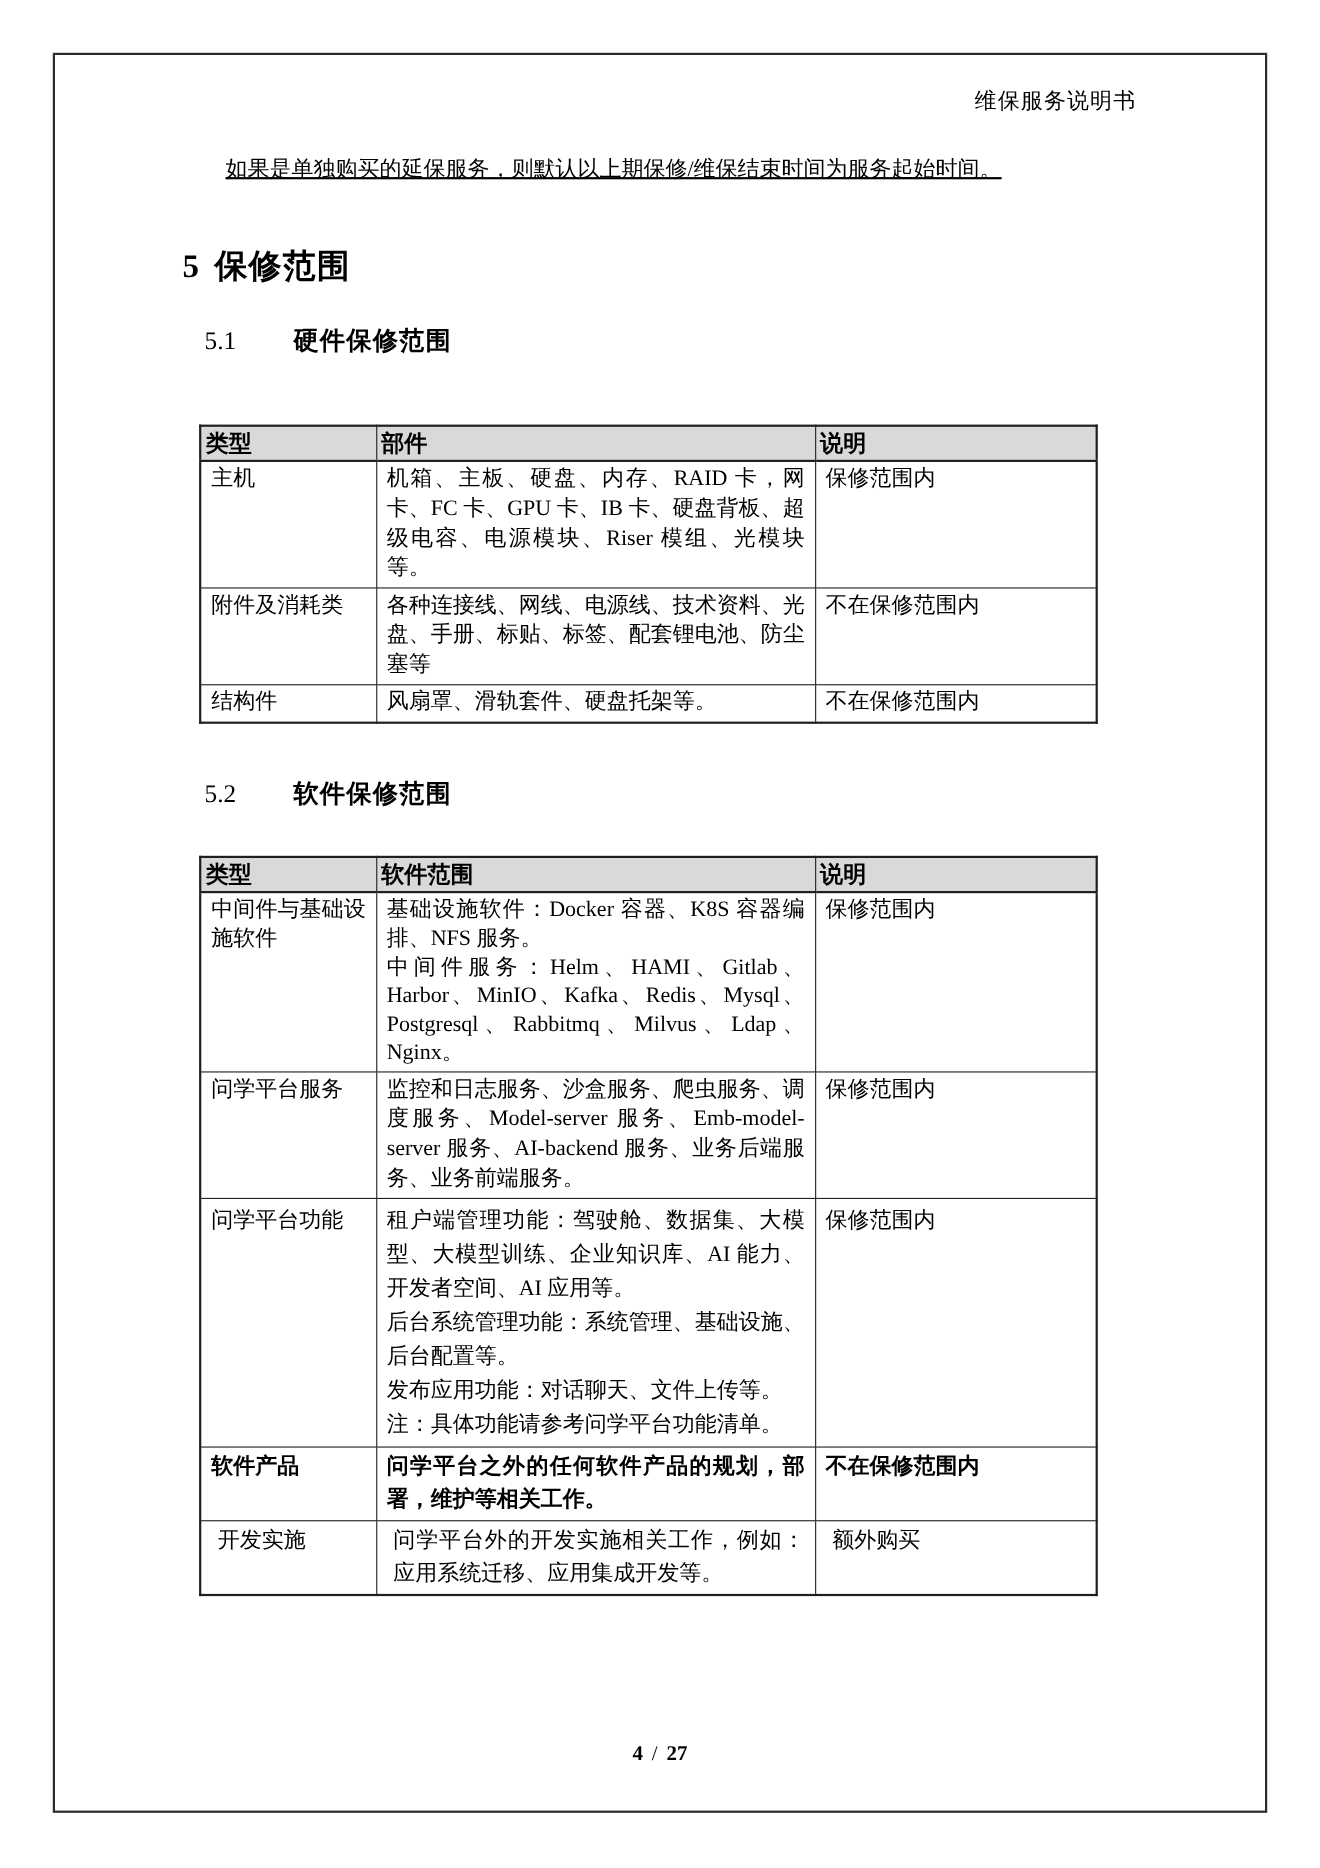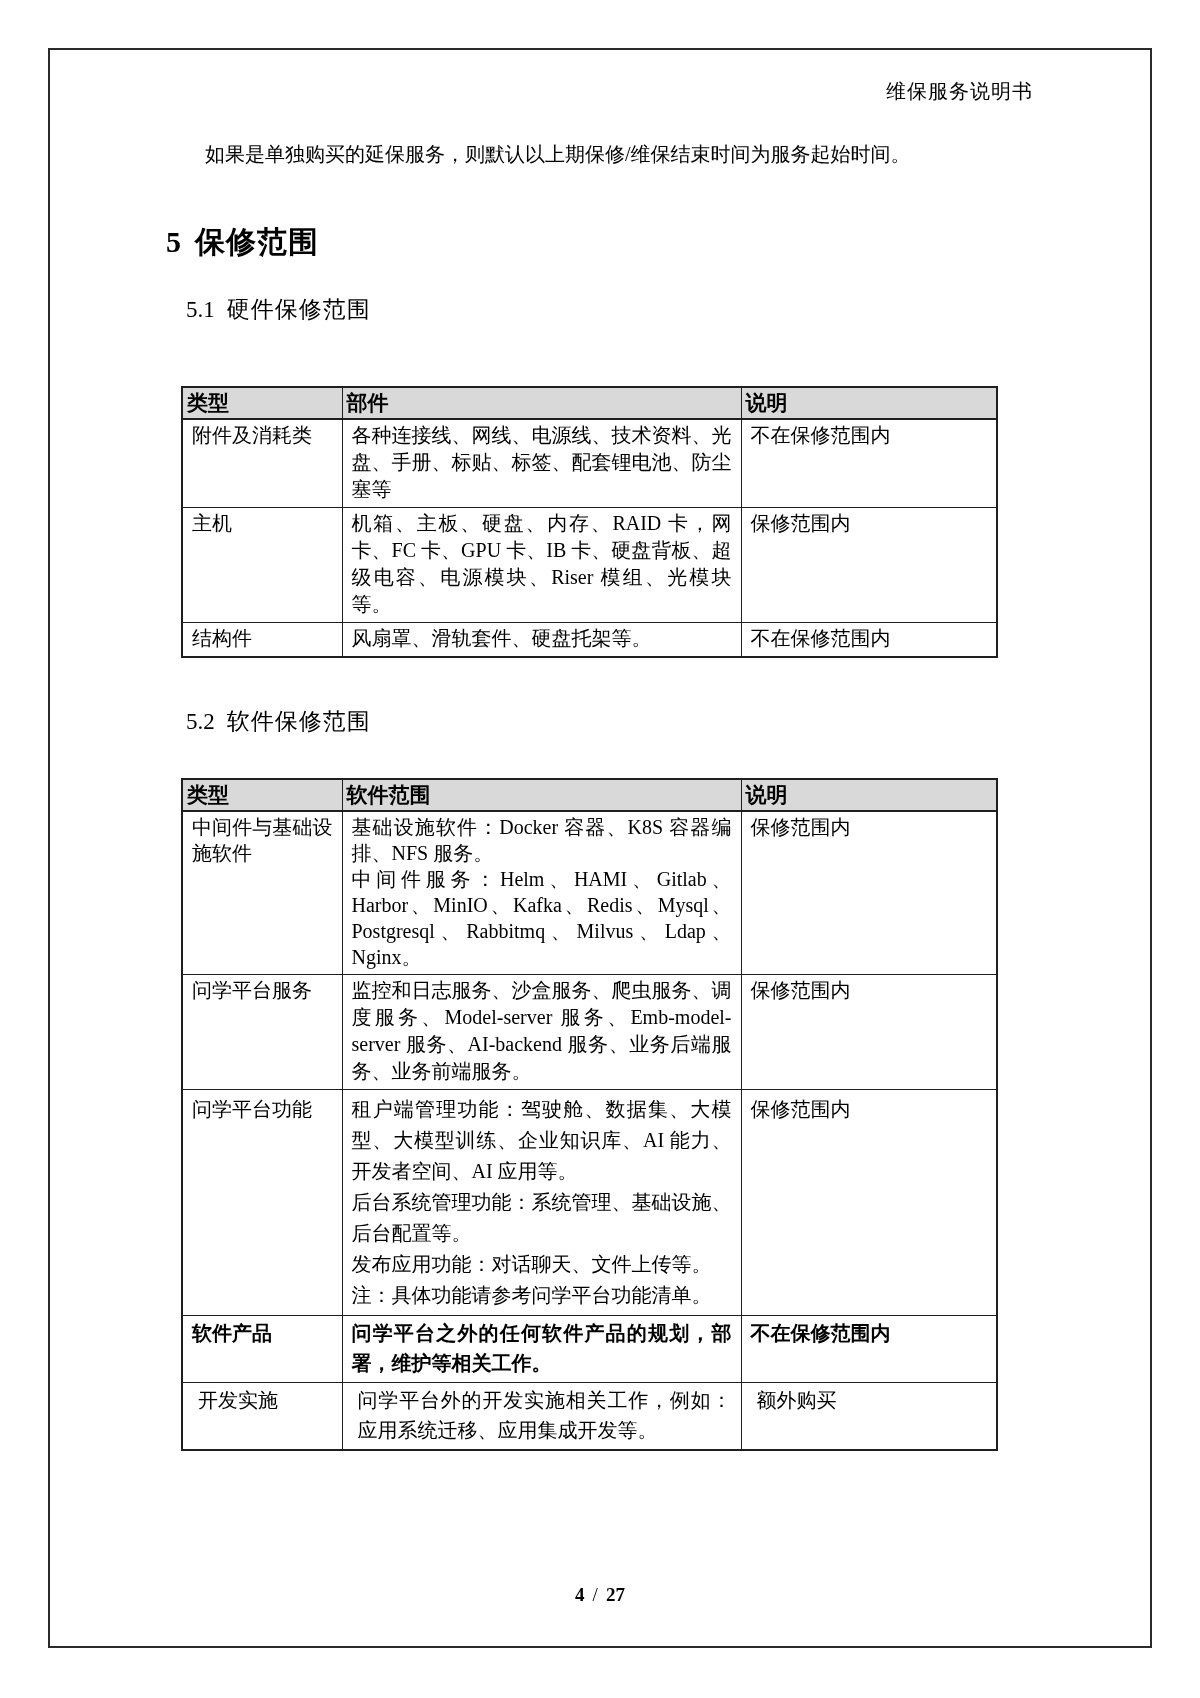--- a/index.html
+++ b/index.html
@@ -29,20 +29,21 @@
     font-size: 20px;
     letter-spacing: 1px;
   }
   .intro-paragraph {
     position: absolute;
     left: 205px;
     top: 140px;
     width: 740px;
     font-size: 20px;
     line-height: 28px;
+    text-decoration: underline;
   }
   .h1 {
     position: absolute;
     left: 166px;
     top: 222px;
     font-size: 30px;
     font-weight: 700;
   }
   .h1 .num {
     font-family: "Liberation Serif", serif;
@@ -57,22 +58,23 @@
     left: 186px;
     font-size: 23px;
   }
   .h2 .num {
     font-family: "Liberation Serif", serif;
     font-weight: 400;
     margin-right: 12px;
   }
   .h2 .txt {
     font-family: "Liberation Sans", "DejaVu Sans", sans-serif;
-    font-weight: 400;
+    font-weight: 700;
     letter-spacing: 1px;
+    margin-left: 40px;
   }
   .h2.sec51 { top: 294px; }
   .h2.sec52 { top: 706px; }
 
   table.doc-table {
     position: absolute;
     left: 181px;
     border-collapse: collapse;
     table-layout: fixed;
     width: 815px;
@@ -146,28 +148,28 @@
       <col style="width:399px">
       <col style="width:256px">
   </colgroup>
   <tbody>
       <tr>
     <th>类型</th>
     <th>部件</th>
     <th>说明</th>
   </tr>
   <tr>
+    <td class="col-type">主机</td>
+    <td class="col-desc">机箱、主板、硬盘、内存、RAID 卡，网卡、FC 卡、GPU 卡、IB 卡、硬盘背板、超级电容、电源模块、Riser 模组、光模块等。</td>
+    <td class="col-note">保修范围内</td>
+  </tr>
+  <tr>
     <td class="col-type">附件及消耗类</td>
     <td class="col-desc">各种连接线、网线、电源线、技术资料、光盘、手册、标贴、标签、配套锂电池、防尘塞等</td>
     <td class="col-note">不在保修范围内</td>
-  </tr>
-  <tr>
-    <td class="col-type">主机</td>
-    <td class="col-desc">机箱、主板、硬盘、内存、RAID 卡，网卡、FC 卡、GPU 卡、IB 卡、硬盘背板、超级电容、电源模块、Riser 模组、光模块等。</td>
-    <td class="col-note">保修范围内</td>
   </tr>
   <tr>
     <td class="col-type">结构件</td>
     <td class="col-desc">风扇罩、滑轨套件、硬盘托架等。</td>
     <td class="col-note">不在保修范围内</td>
   </tr>
 </tbody>
   </table>
 
 <div class="h2 sec52">

